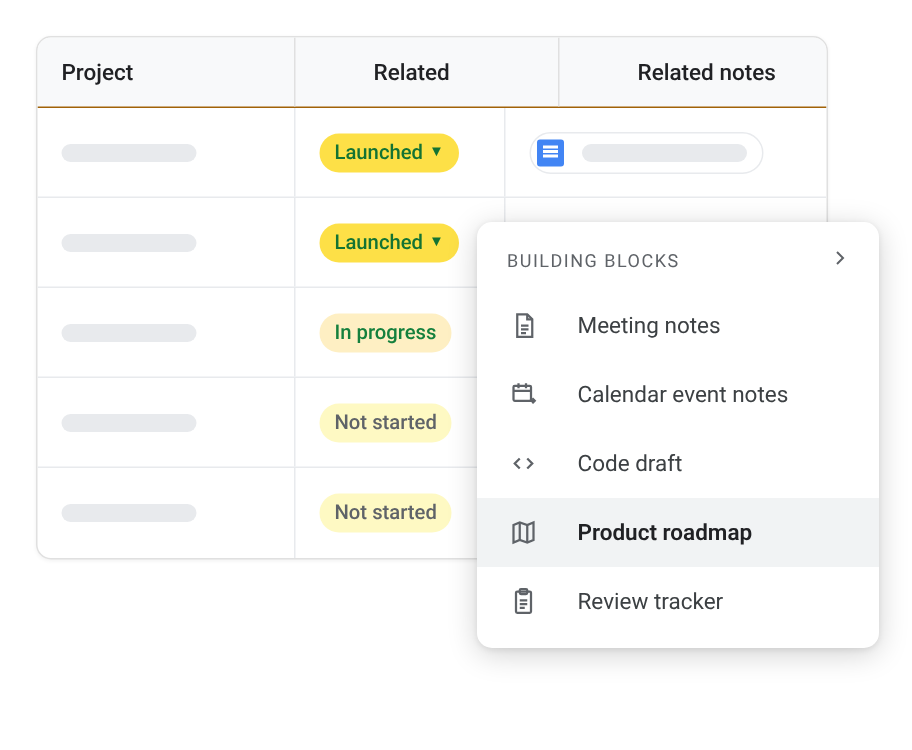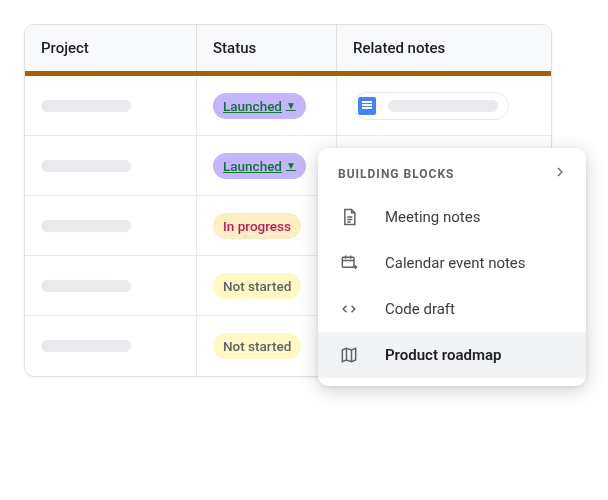--- a/index.html
+++ b/index.html
@@ -18,21 +18,22 @@
     width: 528px;
     background: #fff;
     border: 1px solid #e0e0e0;
     border-radius: 10px;
     box-shadow: 0 1px 3px rgba(0,0,0,0.06);
     overflow: hidden;
   }
   .thead-row {
     display: flex;
     background: #f8f9fa;
-    border-bottom: 5px solid #a16207;
+    border-bottom: 1px solid #a16207;
+    gap: 36px;
   }
   .th {
     padding: 14px 16px;
     font-size: 15px;
     font-weight: 500;
     color: #202124;
   }
   .col-project { width: 172px; border-right: 1px solid #e0e0e0; }
   .col-status { width: 140px; border-right: 1px solid #e0e0e0; }
   .col-files { flex: 1; }
@@ -62,27 +63,26 @@
     display: inline-flex;
     align-items: center;
     gap: 4px;
     padding: 5px 10px;
     border-radius: 14px;
     font-size: 13.5px;
     font-weight: 500;
     white-space: nowrap;
   }
   .chip-launched {
-    background: #c4b5fd;
+    background: #fde047;
     color: #137333;
-    text-decoration: underline;
   }
   .chip-progress {
     background: #feefc3;
-    color: #be185d;
+    color: #15803d;
   }
   .chip-notstarted {
     background: #fef9c3;
     color: #5f6368;
   }
   .chip-caret {
     font-size: 10px;
     line-height: 1;
   }
   .docs-chip {
@@ -121,21 +121,21 @@
   .menu-header {
     display: flex;
     align-items: center;
     justify-content: space-between;
     padding: 16px 18px 10px 20px;
   }
   .menu-header-label {
     font-size: 12px;
     letter-spacing: 1px;
     color: #5f6368;
-    font-weight: 700;
+    font-weight: 400;
   }
   .menu-item {
     display: flex;
     align-items: center;
     gap: 25px;
     padding: 12px 20px;
     font-size: 15px;
     color: #3c4043;
     cursor: pointer;
   }
@@ -155,21 +155,21 @@
   }
   .menu-icon svg { width: 20px; height: 20px; stroke: currentColor; fill: none; stroke-width: 1.8; }
   .chev-right svg { width: 16px; height: 16px; stroke: #5f6368; fill:none; stroke-width:2; }
 </style>
 </head>
 <body>
 
 <div class="project-table">
   <div class="thead-row">
     <div class="th col-project">Project</div>
-    <div class="th col-status">Status</div>
+    <div class="th col-status">Related</div>
     <div class="th col-files">Related notes</div>
   </div>
 
   <div class="tbody-row">
     <div class="td col-project">
       <div class="placeholder-bar ph-project"></div>
     </div>
     <div class="td col-status">
       <span class="status-chip chip-launched">
         <span>Launched</span>
@@ -285,13 +285,25 @@
     <span class="menu-icon">
       <svg viewBox="0 0 24 24">
           <polygon points="4 6 9 4 15 6 20 4 20 18 15 20 9 18 4 20"></polygon>
           <line x1="9" y1="4" x2="9" y2="18"></line>
           <line x1="15" y1="6" x2="15" y2="20"></line>
         </svg>
     </span>
     <span>Product roadmap</span>
   </div>
 
+  <div class="menu-item">
+    <span class="menu-icon">
+      <svg viewBox="0 0 24 24">
+          <rect x="6" y="4" width="12" height="17" rx="1"></rect>
+          <rect x="9" y="2" width="6" height="4" rx="1"></rect>
+          <line x1="9" y1="11" x2="15" y2="11"></line>
+          <line x1="9" y1="14" x2="15" y2="14"></line>
+          <line x1="9" y1="17" x2="13" y2="17"></line>
+        </svg>
+    </span>
+    <span>Review tracker</span>
+  </div>
 </div>
 
 </body></html>

